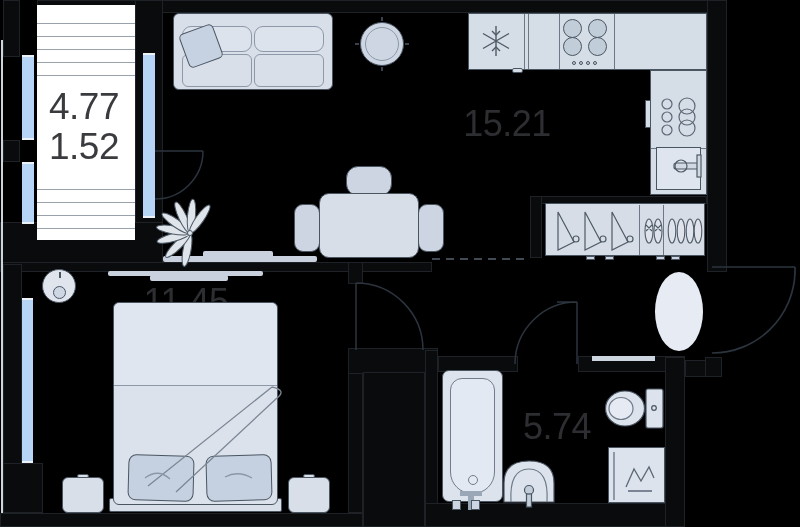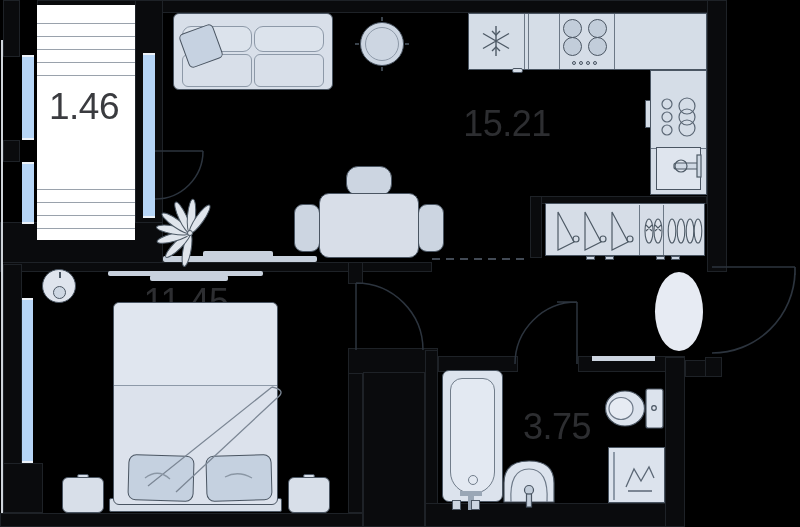--- a/index.html
+++ b/index.html
@@ -46,21 +46,22 @@
   <div class="wall" style="left:707px;top:0;width:20px;height:272px"></div>
   <div class="wall" style="left:705px;top:357px;width:17px;height:20px"></div>
   <div class="wall" style="left:530px;top:196px;width:177px;height:8px"></div>
   <div class="wall" style="left:530px;top:196px;width:12px;height:62px"></div>
   <div style="position:absolute;left:1px;top:40px;width:2px;height:473px;background:#cfd4da"></div>
 
   <div style="position:absolute;left:37px;top:5px;width:98px;height:235px;background:#fff">
     <div class="hatch" style="top:6px;height:74px"></div>
     <div class="hatch" style="top:172px;height:62px"></div>
   </div>
-  <div class="lbl onwhite" style="left:84px;top:107px">1.46</div>
+  <div class="lbl onwhite" style="left:84px;top:107px">4.77</div>
+  <div class="lbl onwhite" style="left:84px;top:147px">1.52</div>
   <div class="win" style="left:22px;top:55px;width:12px;height:85px"></div>
   <div class="win" style="left:22px;top:162px;width:12px;height:62px"></div>
   <div class="win" style="left:143px;top:53px;width:12px;height:165px"></div>
 
   <div class="lbl" style="left:507px;top:124px">15.21</div>
 
   <div class="furn" style="left:173px;top:13px;width:160px;height:77px;border-radius:6px;background:#d8dfe9">
     <div class="furn seam" style="left:8px;top:12px;width:70px;height:26px;border-radius:9px;background:#dce3ec"></div>
     <div class="furn seam" style="left:80px;top:12px;width:70px;height:26px;border-radius:9px;background:#dce3ec"></div>
     <div class="furn seam" style="left:8px;top:40px;width:70px;height:33px;border-radius:6px;background:#d8dfe9"></div>
@@ -129,21 +130,21 @@
   <div class="furn" style="left:113px;top:302px;width:165px;height:203px;border-radius:6px;background:#dce2ec">
     <div class="furn seam" style="left:0;top:0;width:163px;height:83px;border:none;border-bottom:1px solid #8d99a8;border-radius:6px 6px 0 0;background:#e0e6ef"></div>
     <div class="soft" style="left:14px;top:152px;width:66px;height:46px;border-radius:8px;background:#c5d1e0;transform:rotate(1.5deg)"></div>
     <div class="soft" style="left:92px;top:152px;width:66px;height:46px;border-radius:8px;background:#c5d1e0;transform:rotate(-1.5deg)"></div>
   </div>
   <div class="furn" style="left:62px;top:477px;width:42px;height:36px;border-radius:6px;background:#d8dfe9"></div>
   <div class="furn" style="left:77px;top:474px;width:12px;height:4px;border-radius:2px;background:#d8dfe9"></div>
   <div class="furn" style="left:288px;top:477px;width:42px;height:36px;border-radius:6px;background:#d8dfe9"></div>
   <div class="furn" style="left:303px;top:474px;width:12px;height:4px;border-radius:2px;background:#d8dfe9"></div>
 
-  <div class="lbl" style="left:557px;top:427px">3.75</div>
+  <div class="lbl" style="left:557px;top:427px">5.74</div>
 
   <div class="furn" style="left:442px;top:370px;width:61px;height:132px;border-radius:7px;background:#dce3ed">
     <div style="position:absolute;left:7px;top:7px;width:45px;height:116px;border:1px solid #717d8b;border-radius:12px 12px 22px 22px;background:#e3e9f2;box-sizing:border-box"></div>
     <div style="position:absolute;left:25px;top:104px;width:10px;height:10px;border:1px solid #717d8b;border-radius:50%;box-sizing:border-box"></div>
   </div>
   <div style="position:absolute;left:460px;top:491px;width:22px;height:5px;background:#9aa7b6"></div>
   <div style="position:absolute;left:468px;top:494px;width:6px;height:16px;background:#9aa7b6"></div>
   <div class="soft" style="left:452px;top:500px;width:9px;height:10px"></div>
   <div class="soft" style="left:471px;top:500px;width:9px;height:10px"></div>
 

